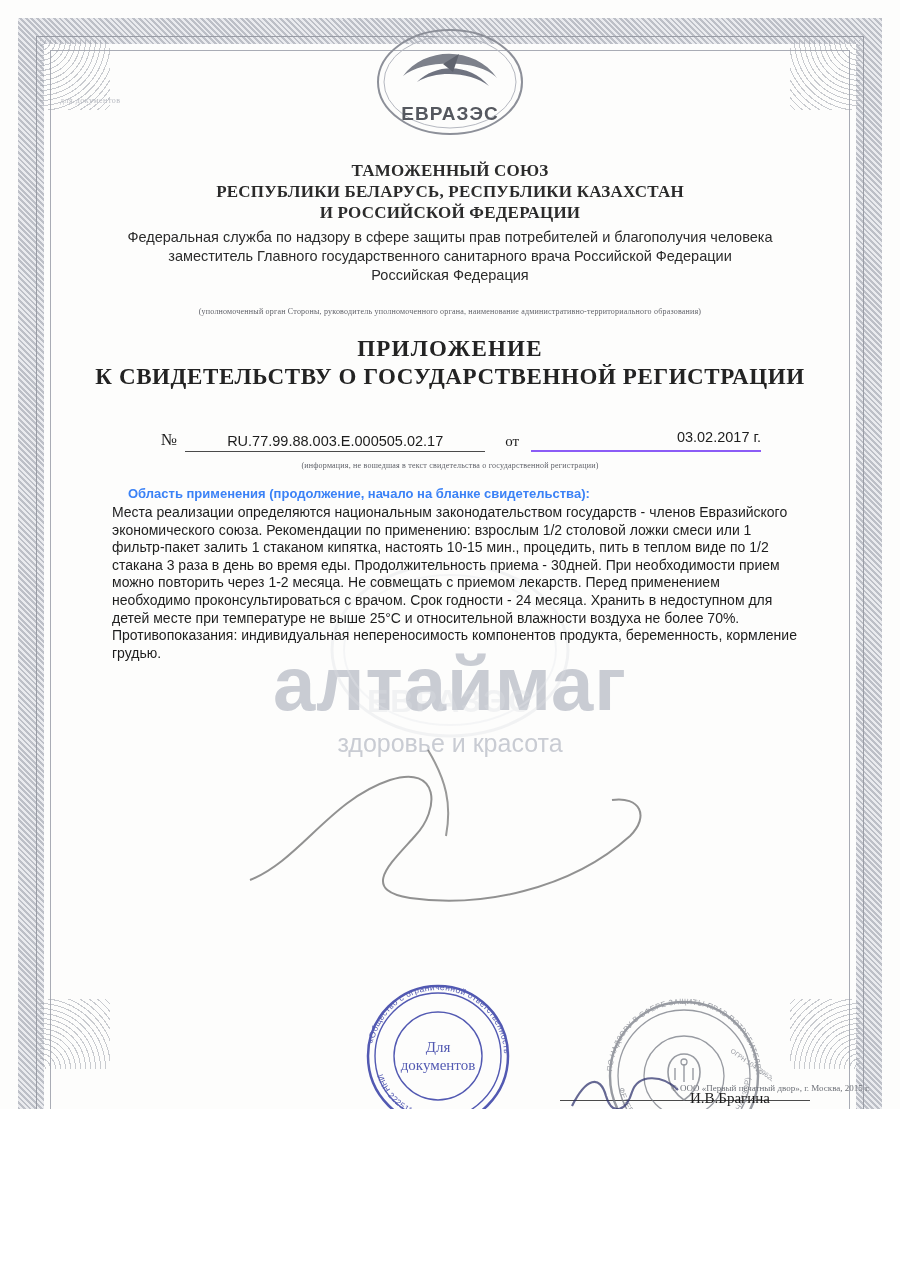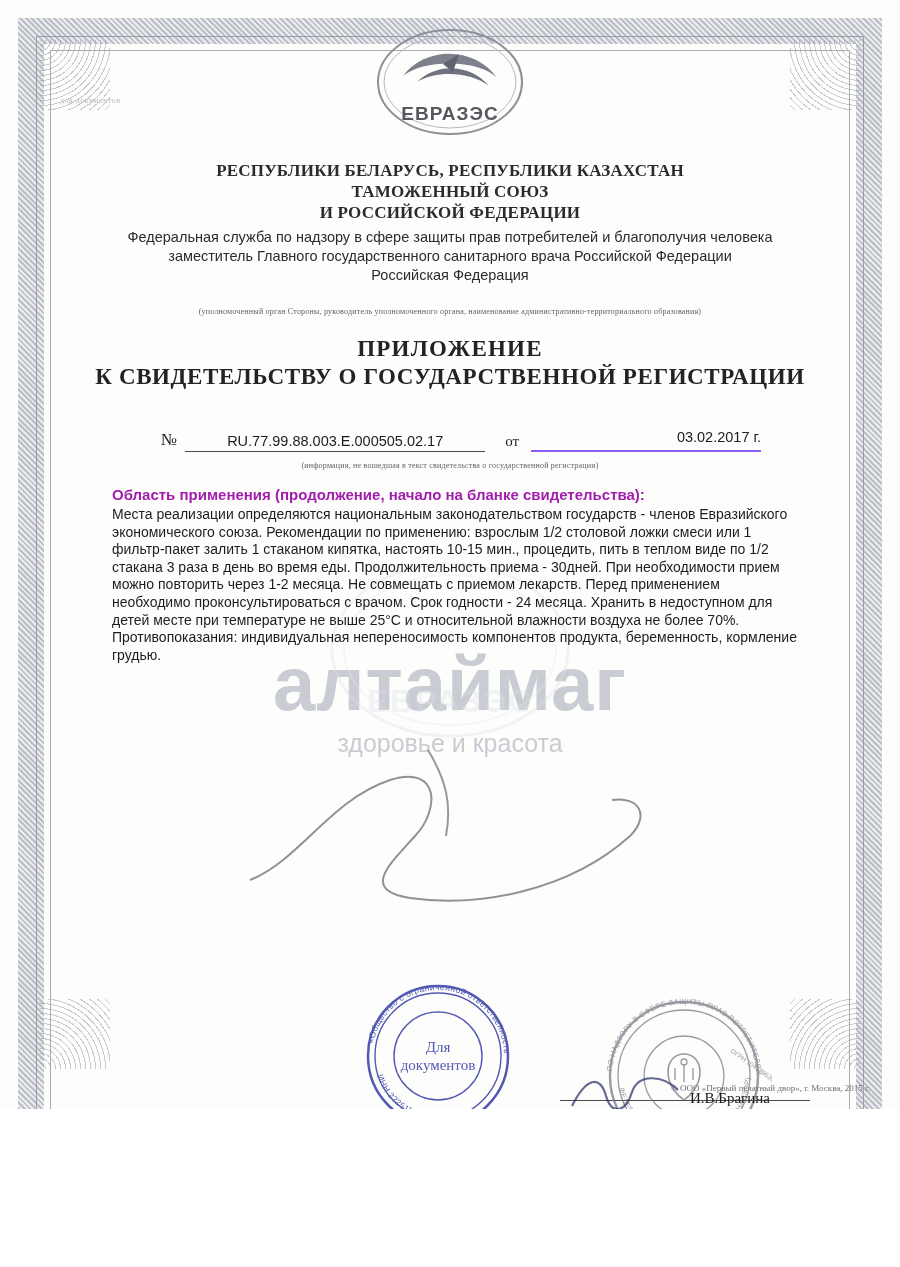--- a/index.html
+++ b/index.html
@@ -163,24 +163,24 @@
     text-align: center;
     font-size: 8px;
     color: #5f6168;
     margin-top: 9px;
     letter-spacing: .2px;
   }
 
   .section-title {
     font-family: "Liberation Sans", sans-serif;
     font-weight: 700;
-    font-size: 15px;
-    color: #a21caf;
+    font-size: 13px;
+    color: #3b82f6;
     margin-top: 16px;
-    margin-left: 42px;
+    margin-left: 58px;
   }
 
   .body-text {
     font-family: "Liberation Sans", sans-serif;
     font-size: 14px;
     line-height: 17.6px;
     color: #1d1d1d;
     margin-top: 3px;
     margin-left: 42px;
     width: 690px;
@@ -345,22 +345,22 @@
       <path d="M48 52 C70 22, 120 22, 142 54 C126 36, 70 34, 48 52 Z" fill="#7d818b"></path>
       <path d="M62 58 C82 38, 116 40, 134 62 C116 48, 82 46, 62 58 Z" fill="#6f7380"></path>
       <path d="M88 40 L104 30 L98 48 Z" fill="#5f636e"></path>
       <rect x="30" y="78" width="130" height="24" fill="#ffffff" opacity=".0"></rect>
       <text x="95" y="96" text-anchor="middle" font-family="Liberation Sans, sans-serif" font-size="19" font-weight="700" fill="#55585f" letter-spacing="1">ЕВРАЗЭС</text>
     </svg>
   </div>
 
   <div class="content">
 
+    <div class="hdr-line hdr-1">ТАМОЖЕННЫЙ СОЮЗ</div>
     <div class="hdr-line hdr-2">РЕСПУБЛИКИ БЕЛАРУСЬ, РЕСПУБЛИКИ КАЗАХСТАН</div>
-    <div class="hdr-line hdr-1">ТАМОЖЕННЫЙ СОЮЗ</div>
     <div class="hdr-line hdr-3">И РОССИЙСКОЙ ФЕДЕРАЦИИ</div>
 
     <div class="org-block">
       <div>Федеральная служба по надзору в сфере защиты прав потребителей и благополучия человека</div>
       <div>заместитель Главного государственного санитарного врача Российской Федерации</div>
       <div>Российская Федерация</div>
     </div>
 
     <div class="fineprint">(уполномоченный орган Стороны, руководитель уполномоченного органа, наименование административно-территориального образования)</div>
 

